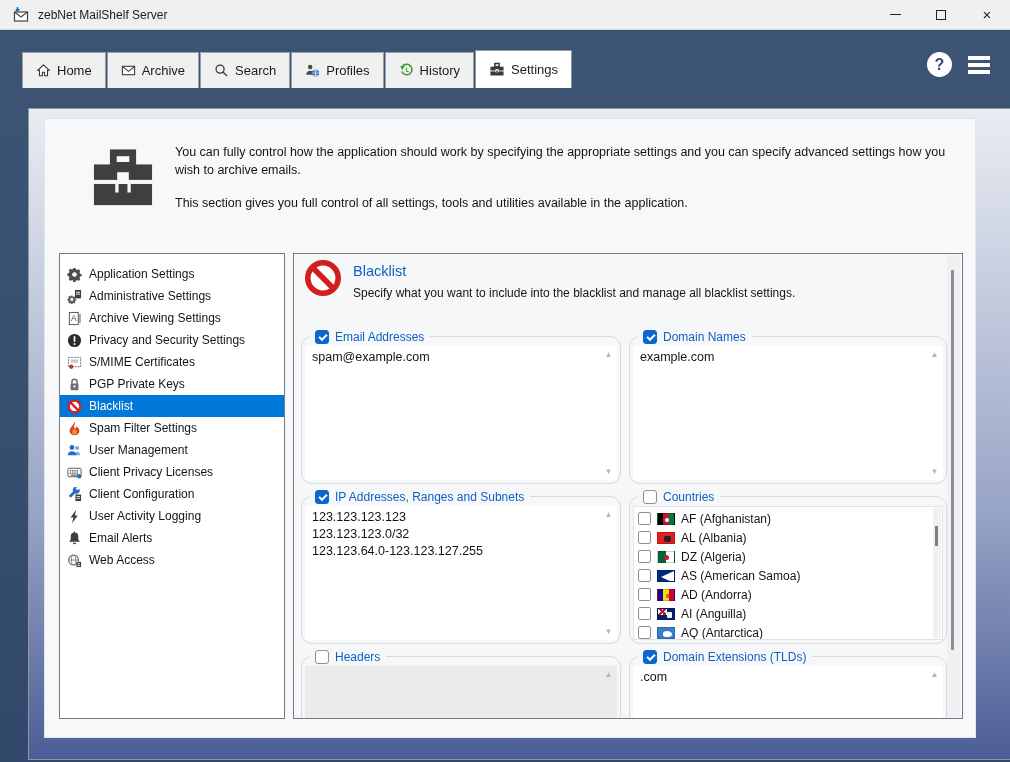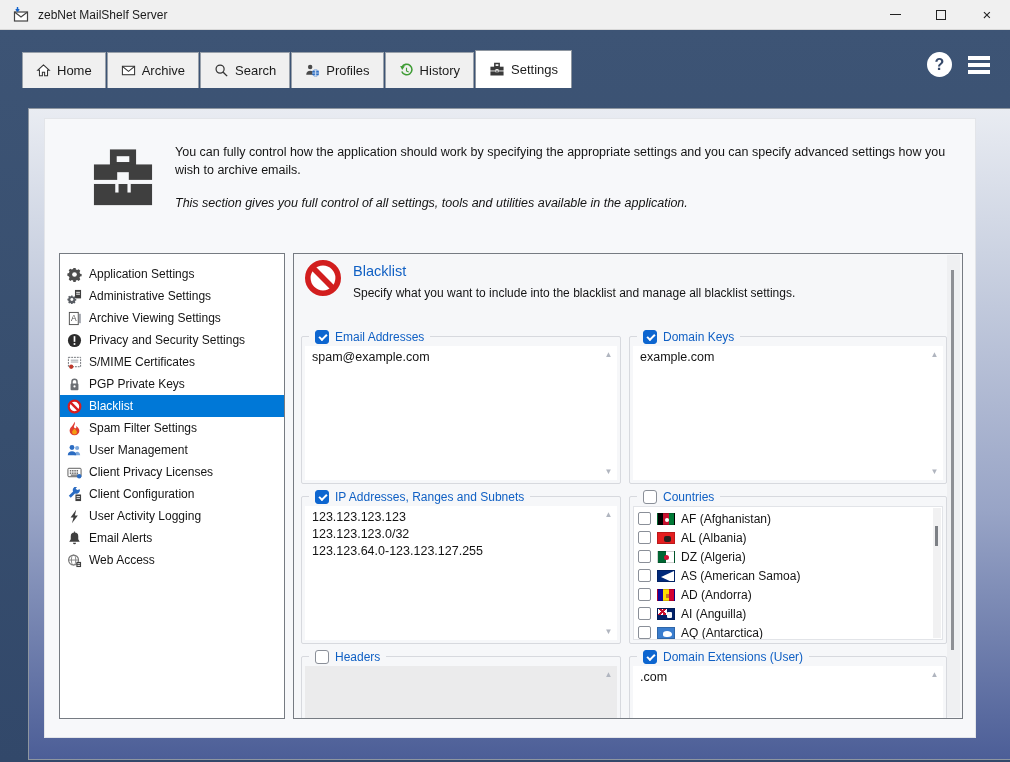--- a/index.html
+++ b/index.html
@@ -29,38 +29,38 @@
   .menubtn { display:flex; flex-direction:column; gap:3px; }
   .menubtn span { width:22px; height:4px; background:#fff; display:block; }
 
   
   .tabpage { position:absolute; left:28px; top:58px; width:984px; height:652px; background:linear-gradient(180deg,#e9ecf2 0%,#ccd3e2 22%,#98a4c6 62%,#4c5e97 100%); border:1px solid #8e96a0; z-index:2;margin-top:20px; }
   .innerpanel { position:absolute; left:15px; top:9px; width:932px; height:620px; background:#f7f8fa; border:1px solid #e3e5e9; }
 
   
   .intro-icon { position:absolute; left:42px; top:18px; width:72px; height:82px; display:flex; align-items:center; justify-content:center; }
   .intro-text { position:absolute; left:130px; top:24px; width:790px; font-size:12.5px; color:#141414; line-height:1.45; }
-  .intro-text p + p { margin-top:15px;font-style:italic; }
+  .intro-text p + p { margin-top:15px; }
 
   
   .sidebar { position:absolute; left:14px; top:134px; width:226px; height:466px; background:#fff; border:1px solid #767b82; padding-top:9px; overflow:hidden; }
   .sb-item { height:22px; display:flex; align-items:center; gap:7px; padding-left:6px; font-size:12px; color:#141414; cursor:default; }
   .sb-item .sb-ico { width:16px; height:16px; flex:none; display:flex; align-items:center; justify-content:center; }
   .sb-item.checked { background:#0078d7; color:#fff; }
 
   
   .panel { position:absolute; left:248px; top:134px; width:670px; height:466px; background:#f6f7f9; border:1px solid #767b82; overflow:hidden; }
   .panel-scroll { position:absolute; top:1px; bottom:1px; right:2px; width:13px; background:#eff0f2; }
   .panel-thumb { position:absolute; left:4px; width:3px; top:15px; height:380px; background:#8e9095; }
   .ph-icon { position:absolute; left:10px; top:5px; width:38px; height:38px; }
   .ph-title { position:absolute; left:59px; top:9px; font-size:14.5px; color:#1060c4; }
   .ph-desc { position:absolute; left:59px; top:32px; font-size:12px; color:#141414; }
 
   
-  .gbox { position:absolute; width:320px; border:1px solid #d7d9de; border-radius:2px; }
+  .gbox { position:absolute; width:320px; border:1px solid #d7d9de; border-radius:11px; }
   .gb-head { position:absolute; top:-9px; left:7px; background:#f6f7f9; padding:0 6px; display:flex; align-items:center; gap:6px; height:17px; }
   .gb-label { font-size:12px; color:#1060c4; white-space:nowrap; }
   .cb { width:14px; height:14px; border:1px solid #8a8f98; border-radius:3px; background:#fff; position:relative; flex:none; }
   .cb.checked { background:#0d66d0; border-color:#0d66d0; }
   .cb.checked::after { content:""; position:absolute; left:3px; top:3.5px; width:6px; height:3px; border-left:2px solid #fff; border-bottom:2px solid #fff; transform:rotate(-45deg); }
   .cb.small { width:13px; height:13px; border-radius:2px; }
 
   .ta { position:absolute; left:3px; right:3px; top:9px; bottom:3px; background:#fff; overflow:hidden; }
   .ta.disabled { background:#ebebec; }
   .ta-text { position:absolute; left:0; right:18px; top:0; bottom:0; padding:3px 7px; font-size:12.5px; color:#141414; white-space:pre-line; line-height:1.35; }
@@ -377,21 +377,21 @@
             <div class="ta-scroll">
                 <span class="arr up">▲</span>
                 <span class="arr dn">▼</span>
               </div>
           </div>
         </div>
 
         <div class="gbox" style="left:335px; top:82px; height:148px; width:318px;">
           <div class="gb-head">
             <span class="cb checked"></span>
-            <span class="gb-label">Domain Keys</span>
+            <span class="gb-label">Domain Names</span>
           </div>
           <div class="ta">
             <div class="ta-text">example.com</div>
             <div class="ta-scroll">
                 <span class="arr up">▲</span>
                 <span class="arr dn">▼</span>
               </div>
           </div>
         </div>
 
@@ -467,21 +467,21 @@
             <div class="ta-text"></div>
             <div class="ta-scroll">
                 <span class="arr up">▲</span>
               </div>
           </div>
         </div>
 
         <div class="gbox" style="left:335px; top:402px; height:95px; width:318px;">
           <div class="gb-head">
             <span class="cb checked"></span>
-            <span class="gb-label">Domain Extensions (User)</span>
+            <span class="gb-label">Domain Extensions (TLDs)</span>
           </div>
           <div class="ta">
             <div class="ta-text">.com</div>
             <div class="ta-scroll">
                 <span class="arr up">▲</span>
               </div>
           </div>
         </div>
 
         <div class="panel-scroll">

